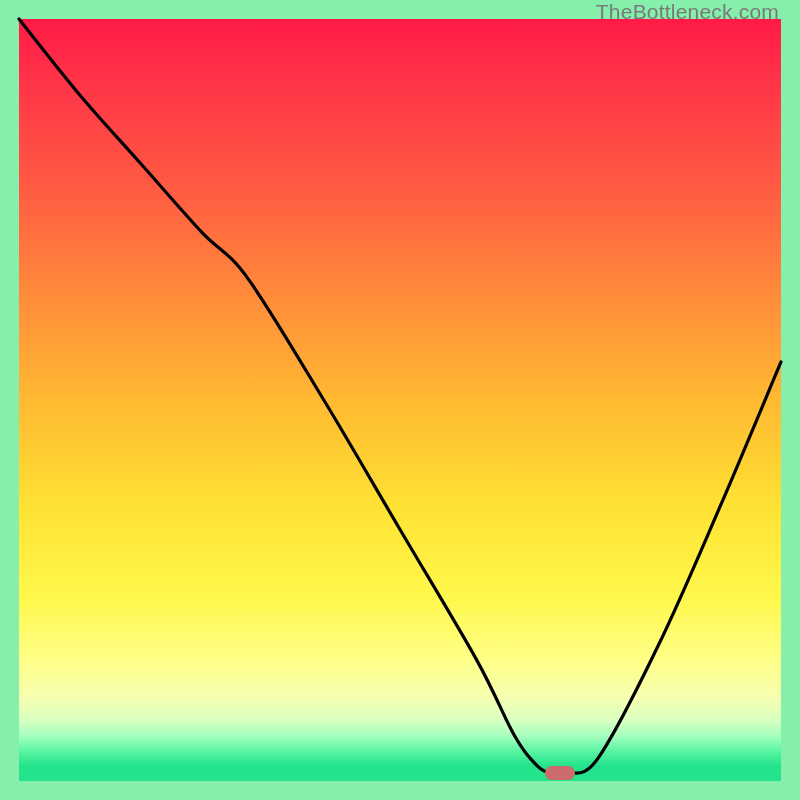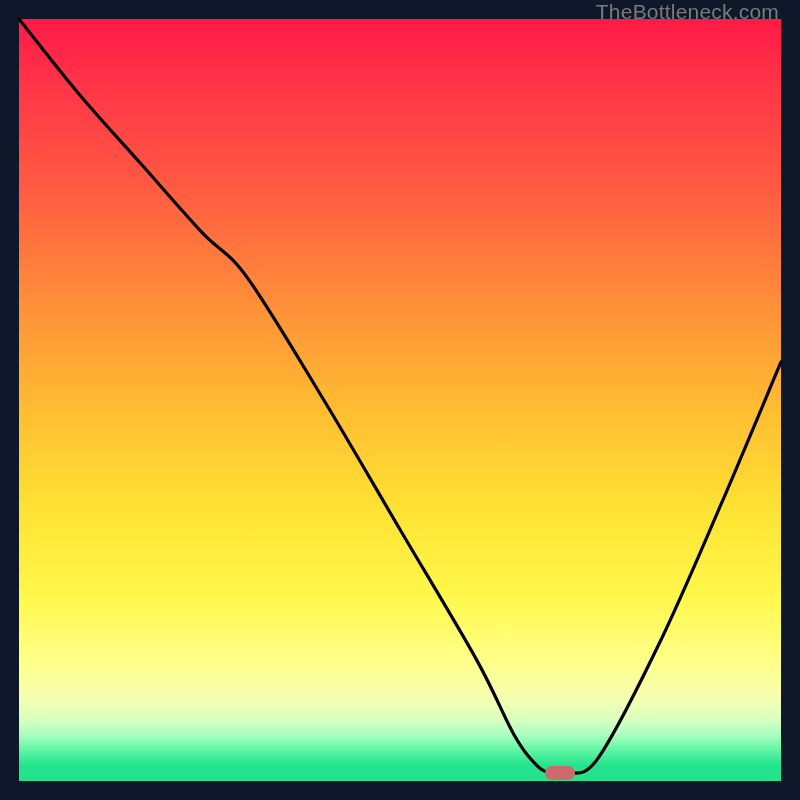--- a/index.html
+++ b/index.html
@@ -10,21 +10,21 @@
     background: #000;
     overflow: hidden;
     font-family: Arial, Helvetica, sans-serif;
   }
   .frame {
     position: absolute;
     left: 0;
     top: 0;
     width: 800px;
     height: 800px;
-    background: #0f172a;
+    background: #86efac;
   }
   .plot {
     position: absolute;
     left: 19px;
     top: 19px;
     width: 762px;
     height: 762px;
     background: linear-gradient(
       to bottom,
       #ff1a46 0%,

